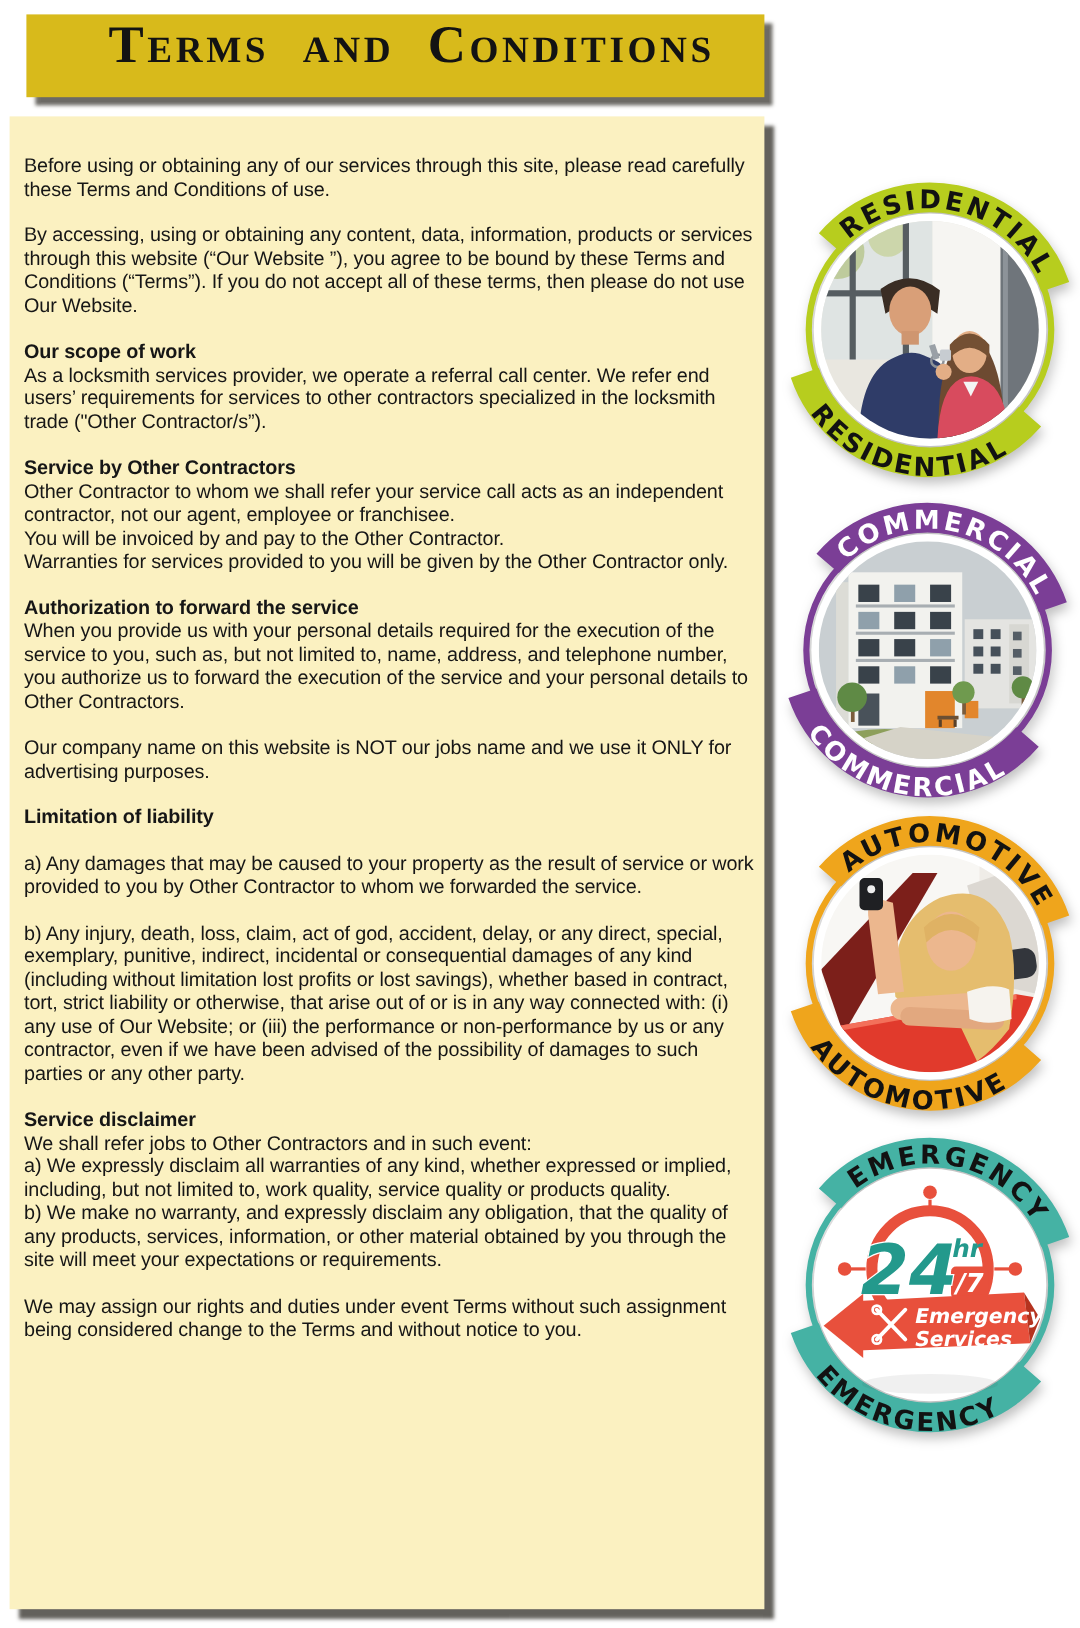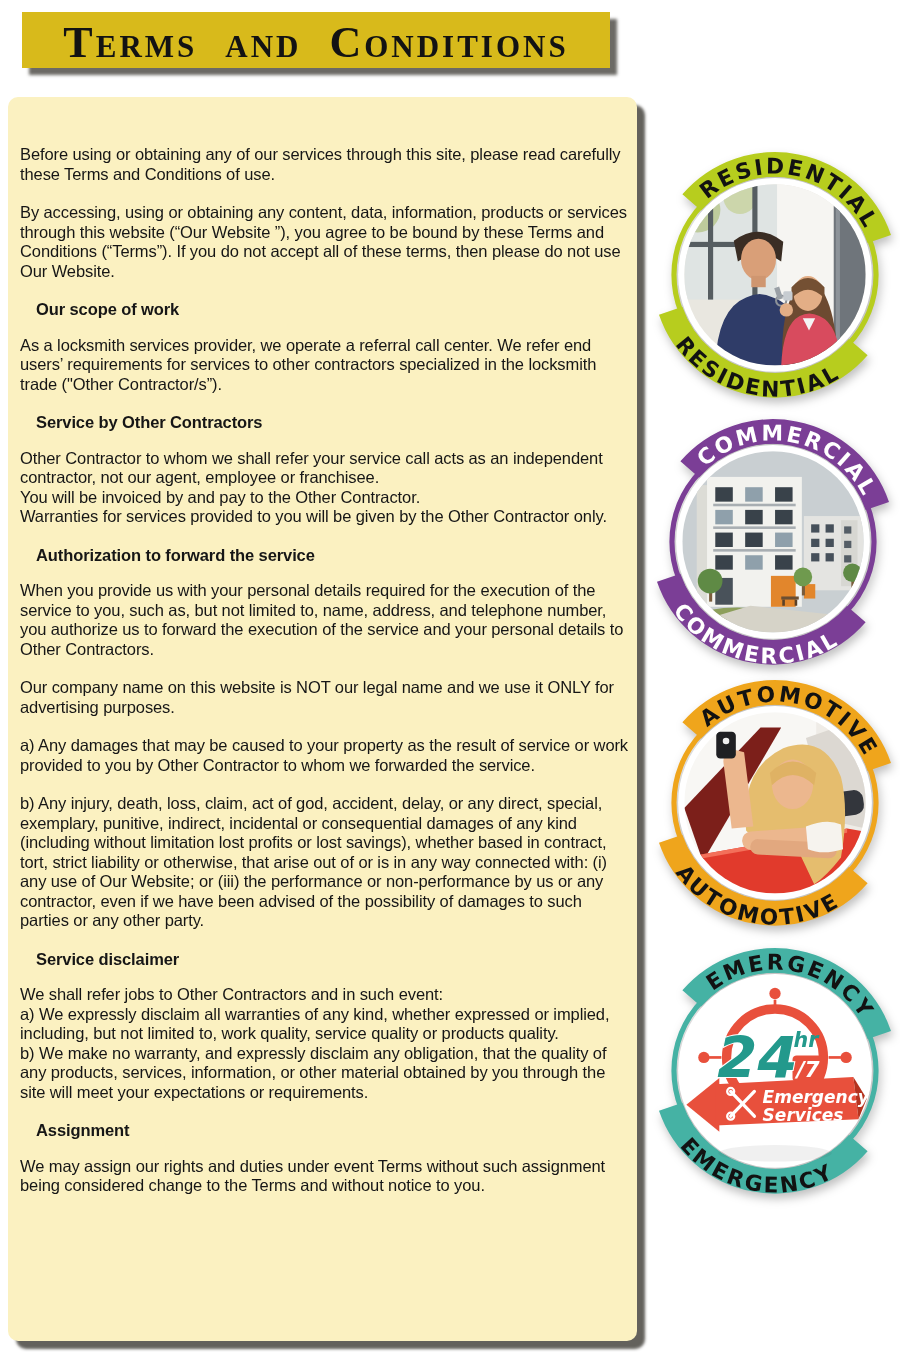--- a/index.html
+++ b/index.html
@@ -2,57 +2,58 @@
 <html><head>
 <meta charset="utf-8">
 <style>
   html,body{margin:0;padding:0;overflow:hidden;}
   body{
     width:900px;height:1357px;position:relative;background:#ffffff;
     font-family:"Liberation Sans",sans-serif;color:#161616;
   }
   
   .banner{
-    position:absolute;left:22px;top:12px;width:588px;height:56px;
-    display:flex;align-items:flex-end;justify-content:center;
+    position:absolute;left:22px;top:12px;width:588px;height:69px;
+    display:flex;align-items:flex-start;justify-content:center;
     box-shadow:7px 7px 3px rgba(82,80,74,.85);
+    padding-left:27px;
   }
   .banner h1{
     margin:0;font-family:"Liberation Serif",serif;font-weight:700;
     font-variant:small-caps;font-size:44px;letter-spacing:3px;word-spacing:14px;
     color:#131313;white-space:nowrap;
   }
   
   .panel{
     position:absolute;left:8px;top:97px;width:629px;height:1244px;
     box-sizing:border-box;padding:32px 8px 0 12px;
     box-shadow:8px 8px 3px rgba(82,80,74,.9);
     overflow:hidden;
   }
   .sec{margin:0 0 19px 0;}
-  .sec h3{margin:16px;font-size:16.5px;line-height:19.5px;font-weight:700;letter-spacing:-.1px;}
+  .sec h3{margin:0;font-size:16.5px;line-height:19.5px;font-weight:700;letter-spacing:-.1px;}
   .sec p{margin:0;font-size:16.5px;line-height:19.5px;letter-spacing:-.1px;white-space:pre-line;}
   
   .badge{position:absolute;width:248px;height:268px;cursor:pointer;}
   .badge svg{filter:drop-shadow(2px 5px 5px rgba(0,0,0,.25));}
   .b1{left:651px;top:146px;}
   .b2{left:649px;top:413px;}
   .b3{left:651px;top:674px;}
   .b4{left:651px;top:942px;}
   .arcText{font-family:"DejaVu Sans","Liberation Sans",sans-serif;font-weight:700;font-size:21px;letter-spacing:2.5px;}
   .logoTxt{font-family:"DejaVu Sans","Liberation Sans",sans-serif;font-weight:700;font-style:italic;}
 </style>
 </head>
 <body>
 
 <div class="banner" style="background-color: rgb(216, 186, 27);">
   <h1>Terms and Conditions</h1>
 </div>
 
-<div class="panel" style="background-color: rgb(251, 241, 193); border-radius: 10px;">
+<div class="panel" style="background-color: rgb(251, 241, 193);">
   <div class="sec">
     <h3></h3>
     <p>Before using or obtaining any of our services through this site, please read carefully these Terms and Conditions of use.</p>
   </div>
   <div class="sec">
     <h3></h3>
     <p>By accessing, using or obtaining any content, data, information, products or services through this website (“Our Website ”), you agree to be bound by these Terms and Conditions (“Terms”). If you do not accept all of these terms, then please do not use Our Website.</p>
   </div>
   <div class="sec">
     <h3>Our scope of work</h3>
@@ -63,40 +64,40 @@
     <p>Other Contractor to whom we shall refer your service call acts as an independent contractor, not our agent, employee or franchisee.
 You will be invoiced by and pay to the Other Contractor.
 Warranties for services provided to you will be given by the Other Contractor only.</p>
   </div>
   <div class="sec">
     <h3>Authorization to forward the service</h3>
     <p>When you provide us with your personal details required for the execution of the service to you, such as, but not limited to, name, address, and telephone number, you authorize us to forward the execution of the service and your personal details to Other Contractors.</p>
   </div>
   <div class="sec">
     <h3></h3>
-    <p>Our company name on this website is NOT our legal name and we use it ONLY for advertising purposes.</p>
-  </div>
-  <div class="sec">
+    <p>Our company name on this website is NOT our jobs name and we use it ONLY for advertising purposes.</p>
+  </div>
+  <div class="sec">
+    <h3>Limitation of liability</h3>
   </div>
   <div class="sec">
     <h3></h3>
     <p>a) Any damages that may be caused to your property as the result of service or work provided to you by Other Contractor to whom we forwarded the service.</p>
   </div>
   <div class="sec">
     <h3></h3>
     <p>b) Any injury, death, loss, claim, act of god, accident, delay, or any direct, special, exemplary, punitive, indirect, incidental or consequential damages of any kind (including without limitation lost profits or lost savings), whether based in contract, tort, strict liability or otherwise, that arise out of or is in any way connected with: (i) any use of Our Website; or (iii) the performance or non-performance by us or any contractor, even if we have been advised of the possibility of damages to such parties or any other party.</p>
   </div>
   <div class="sec">
     <h3>Service disclaimer</h3>
     <p>We shall refer jobs to Other Contractors and in such event:
 a) We expressly disclaim all warranties of any kind, whether expressed or implied, including, but not limited to, work quality, service quality or products quality.
 b) We make no warranty, and expressly disclaim any obligation, that the quality of any products, services, information, or other material obtained by you through the site will meet your expectations or requirements.</p>
   </div>
   <div class="sec">
-    <h3>Assignment</h3>
     <p>We may assign our rights and duties under event Terms without such assignment being considered change to the Terms and without notice to you.</p>
   </div>
 </div>
 
 <div class="badge b1">
   <svg viewBox="0 0 240 260" width="248" height="268">
     <defs>
       <clipPath id="clipA">
           <circle cx="120" cy="125" r="88"></circle>
         </clipPath>

